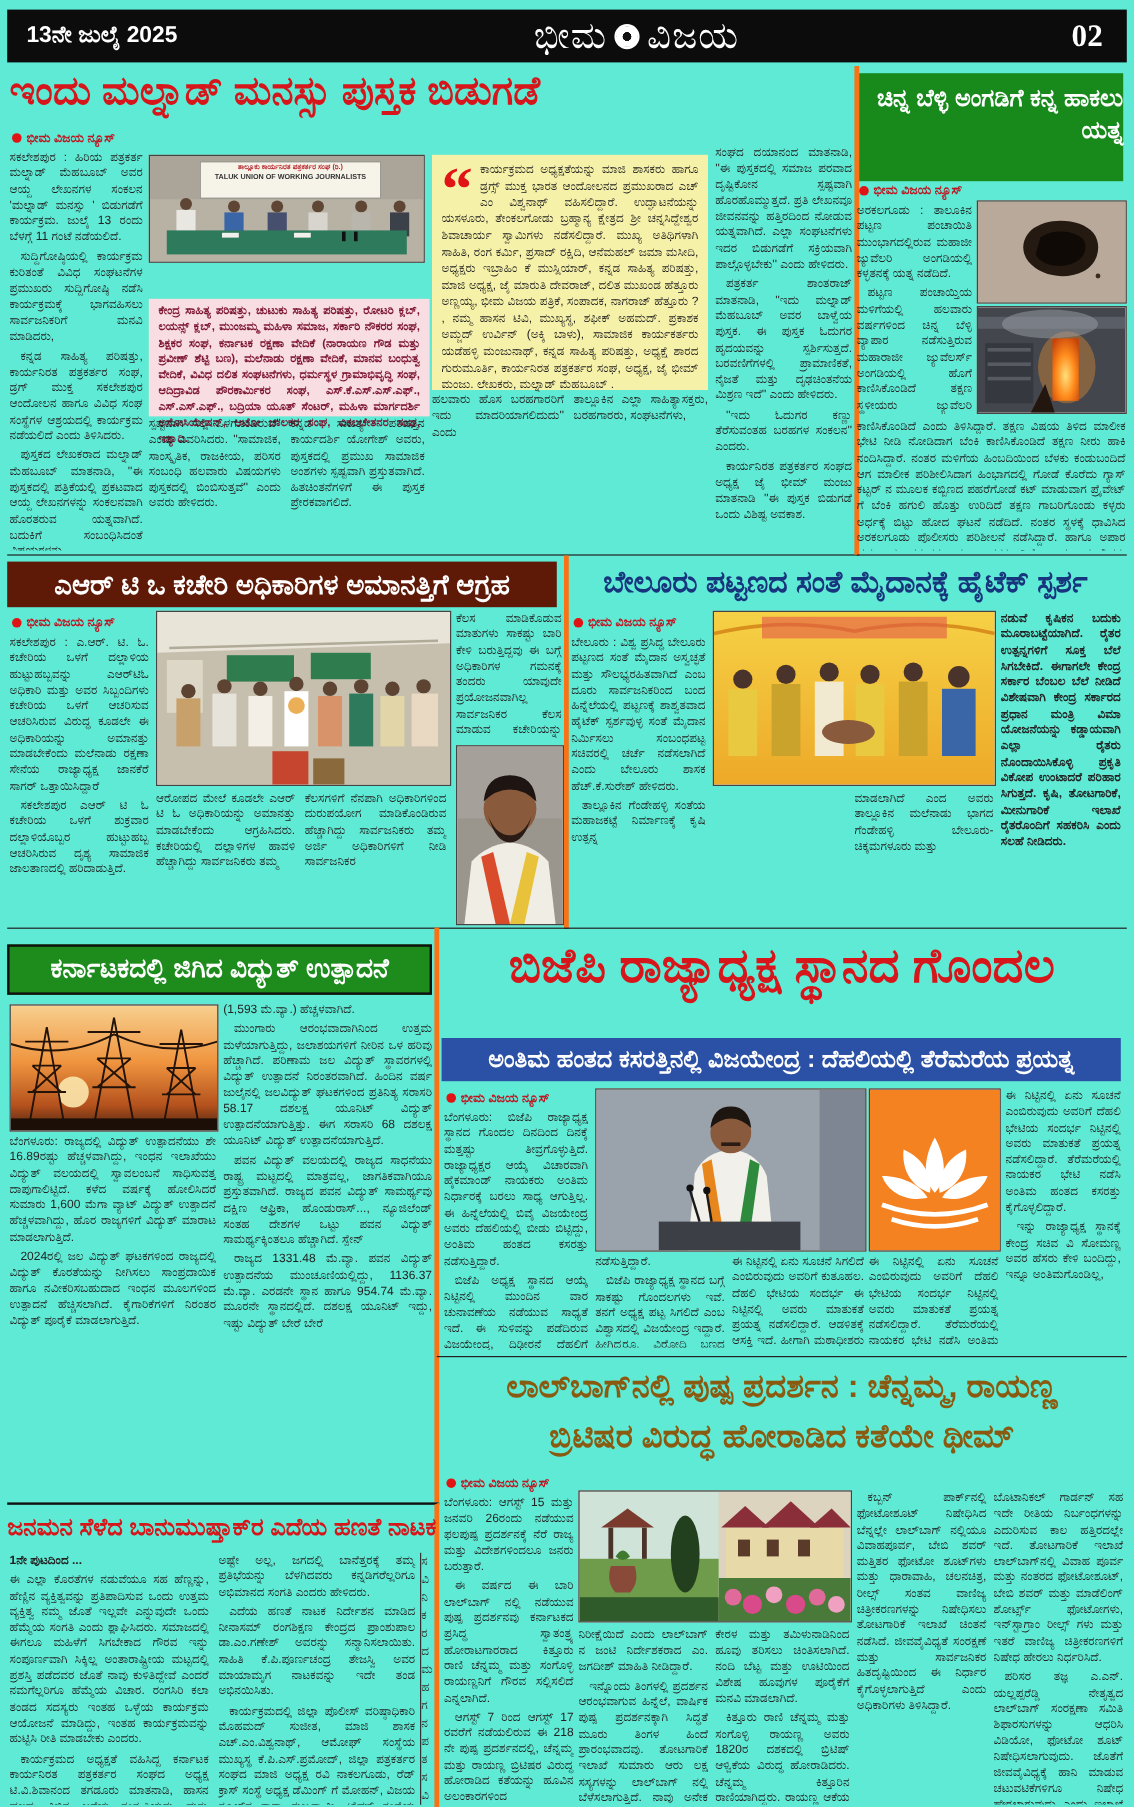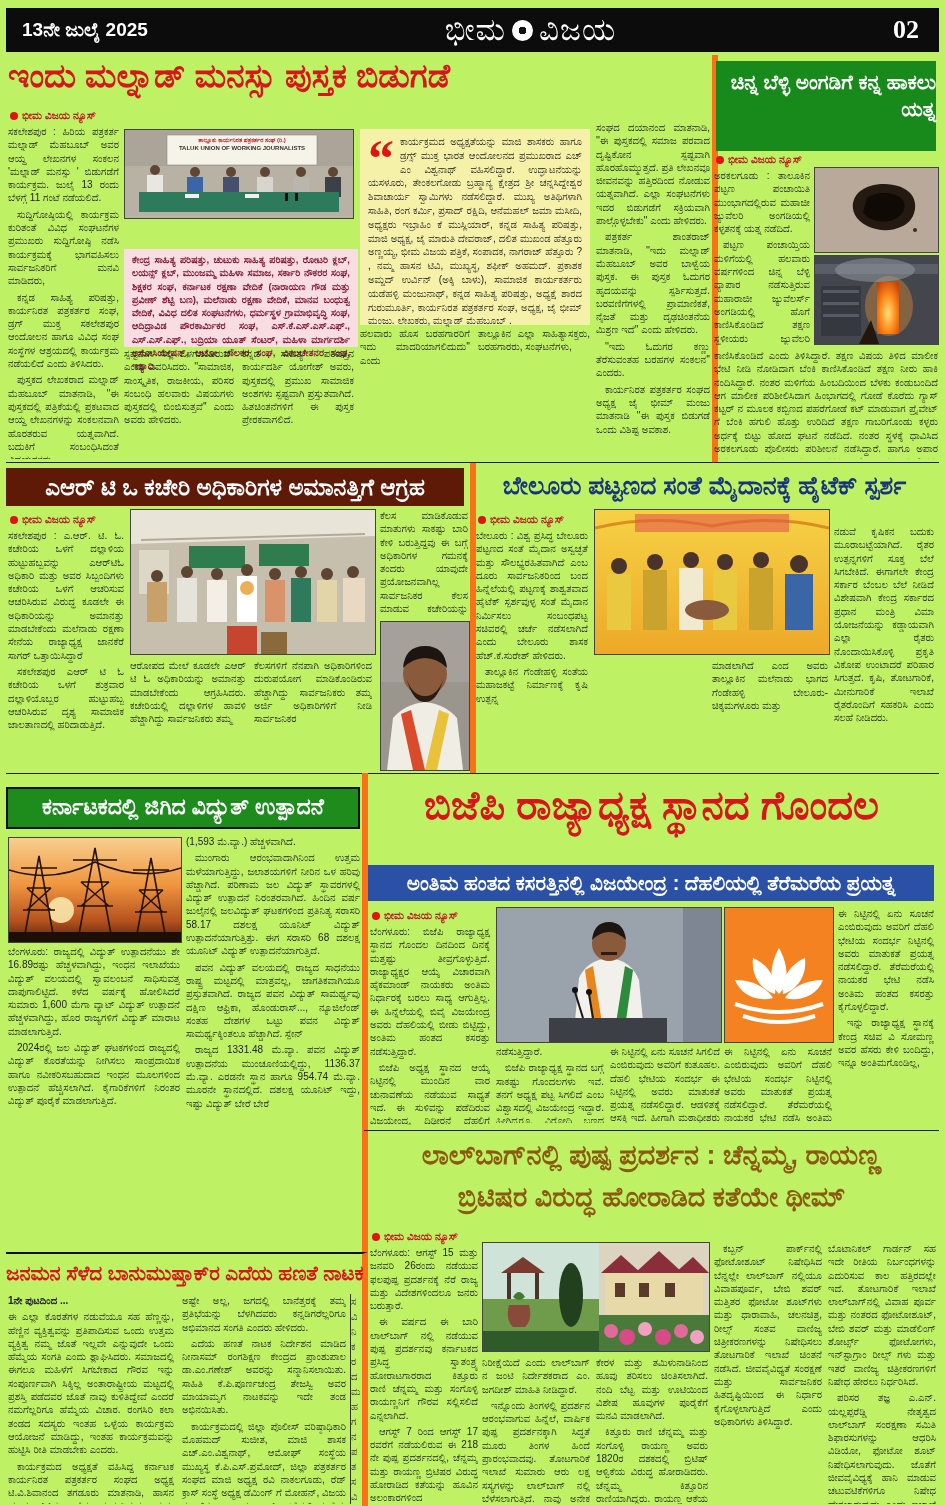--- a/index.html
+++ b/index.html
@@ -1,16 +1,16 @@
 <!DOCTYPE html>
 <html><head>
 <meta charset="utf-8">
 <style>
   html,body{margin:0;padding:0;background:#e8e8e4;}
-  #page{position:relative;width:945px;height:1506px;background:#bef264;margin:0 auto;
+  #page{position:relative;width:945px;height:1506px;background:#5eead4;margin:0 auto;
         font-family:"Liberation Sans","DejaVu Sans",sans-serif;color:#1b1b1b;overflow:hidden;}
   .abs{position:absolute;}
   .body{font-size:10px;line-height:1.33;text-align:justify;color:#222;overflow:hidden;}
   .body p{margin:0 0 3px 0;text-indent:9px;}
   .body p.noind{text-indent:0;}
   .byline{position:absolute;display:flex;align-items:center;gap:4px;font-weight:bold;
           color:#c01320;font-size:10.5px;white-space:nowrap;}
   .byline .dot{width:8px;height:8px;border-radius:50%;background:#e01414;flex:0 0 auto;}
   .photo{position:absolute;border:1px solid #444;overflow:hidden;background:#cfcabd;}
   .photo svg{display:block;width:100%;height:100%;}
@@ -18,21 +18,21 @@
   #masthead{left:6px;top:8px;width:933px;height:44px;background:#0c0c0c;color:#fff;
             display:flex;align-items:center;}
   #masthead .date{font-size:19px;font-weight:bold;padding-left:16px;width:240px;}
   #masthead .title{flex:1;text-align:center;font-size:31px;font-weight:normal;letter-spacing:1px;
                    display:flex;align-items:center;justify-content:center;gap:6px;}
   #masthead .emblem{width:17px;height:17px;border-radius:50%;background:
        radial-gradient(circle at 50% 50%, #111 0 30%, #fff 32% 100%);border:2px solid #fff;}
   #masthead .pageno{width:120px;text-align:right;padding-right:20px;font-size:26px;font-weight:bold;
                     font-family:"Liberation Serif",serif;}
   
-  .vline-r{border-right:6px solid #f97316;}
+  .vline-r{border-right:4px solid #f97316;}
   .hline-b{border-bottom:1px solid #222;}
   
   .hl-main{color:#d6161a;font-weight:bold;font-size:33px;white-space:nowrap;}
   .hl-green{background:#178a1b;color:#fff;font-weight:bold;font-size:20px;text-align:right;
             line-height:1.35;padding-top:8px;}
   .bar-maroon{background:#8d1f45;color:#fff;font-weight:bold;font-size:15px;text-align:center;
               line-height:26px;}
   .box-pink{background:#f8dde2;color:#7c1430;font-size:9.5px;line-height:1.4;text-align:justify;
             padding:4px 8px;font-weight:bold;}
   .box-quote{background:#f6f1a8;padding:6px 8px 4px 8px;font-size:10px;line-height:1.38;
@@ -270,21 +270,21 @@
           <rect x="84" y="58" width="24" height="62" fill="#f2ead0"></rect>
         <circle cx="130" cy="52" r="8" fill="#4a332a"></circle>
           <rect x="118" y="60" width="24" height="60" fill="#e9c93f"></rect>
         <circle cx="166" cy="50" r="8" fill="#4a332a"></circle>
           <rect x="154" y="58" width="24" height="62" fill="#caa32c"></rect>
         <circle cx="204" cy="54" r="9" fill="#4a332a"></circle>
           <rect x="190" y="64" width="28" height="56" fill="#3a66a8"></rect>
         <ellipse cx="112" cy="100" rx="22" ry="10" fill="#8a5a3c"></ellipse>
       </svg>
     </div>
-    <div class="body abs" style="left:364px;top:62px;width:100px;height:260px;">
+    <div class="body abs" style="left:364px;top:46px;width:100px;height:260px;font-weight:bold;">
       <p class="noind">ನಡುವೆ ಕೃಷಿಕನ ಬದುಕು ಮೂರಾಬಟ್ಟೆಯಾಗಿದೆ. ರೈತರ ಉತ್ಪನ್ನಗಳಿಗೆ ಸೂಕ್ತ ಬೆಲೆ ಸಿಗಬೇಕಿದೆ. ಈಗಾಗಲೇ ಕೇಂದ್ರ ಸರ್ಕಾರ ಬೆಂಬಲ ಬೆಲೆ ನೀಡಿದೆ ವಿಶೇಷವಾಗಿ ಕೇಂದ್ರ ಸರ್ಕಾರದ ಪ್ರಧಾನ ಮಂತ್ರಿ ವಿಮಾ ಯೋಜನೆಯನ್ನು ಕಡ್ಡಾಯವಾಗಿ ಎಲ್ಲಾ ರೈತರು ನೊಂದಾಯಿಸಿಕೊಳ್ಳಿ ಪ್ರಕೃತಿ ವಿಕೋಪ ಉಂಟಾದರೆ ಪರಿಹಾರ ಸಿಗುತ್ತದೆ. ಕೃಷಿ, ತೋಟಗಾರಿಕೆ, ಮೀನುಗಾರಿಕೆ ಇಲಾಖೆ ರೈತರೊಂದಿಗೆ ಸಹಕರಿಸಿ ಎಂದು ಸಲಹೆ ನೀಡಿದರು.</p>
     </div>
     <div class="body abs" style="left:242px;top:196px;width:116px;height:110px;">
       <p class="noind">ಮಾಡಲಾಗಿದೆ ಎಂದ ಅವರು ತಾಲ್ಲೂಕಿನ ಮಲೆನಾಡು ಭಾಗದ ಗೆಂಡೇಹಳ್ಳಿ ಬೇಲೂರು-ಚಿಕ್ಕಮಗಳೂರು ಮತ್ತು</p>
     </div>
   </div>
 
   <div class="abs vline-r" style="left:6px;top:773px;width:356px;height:479px;">
     <div class="abs hl-power" style="left:0px;top:14px;width:350px;height:38px;">ಕರ್ನಾಟಕದಲ್ಲಿ ಜಿಗಿದ ವಿದ್ಯುತ್ ಉತ್ಪಾದನೆ</div>
     <div class="photo" style="left:2px;top:64px;width:172px;height:104px;">

